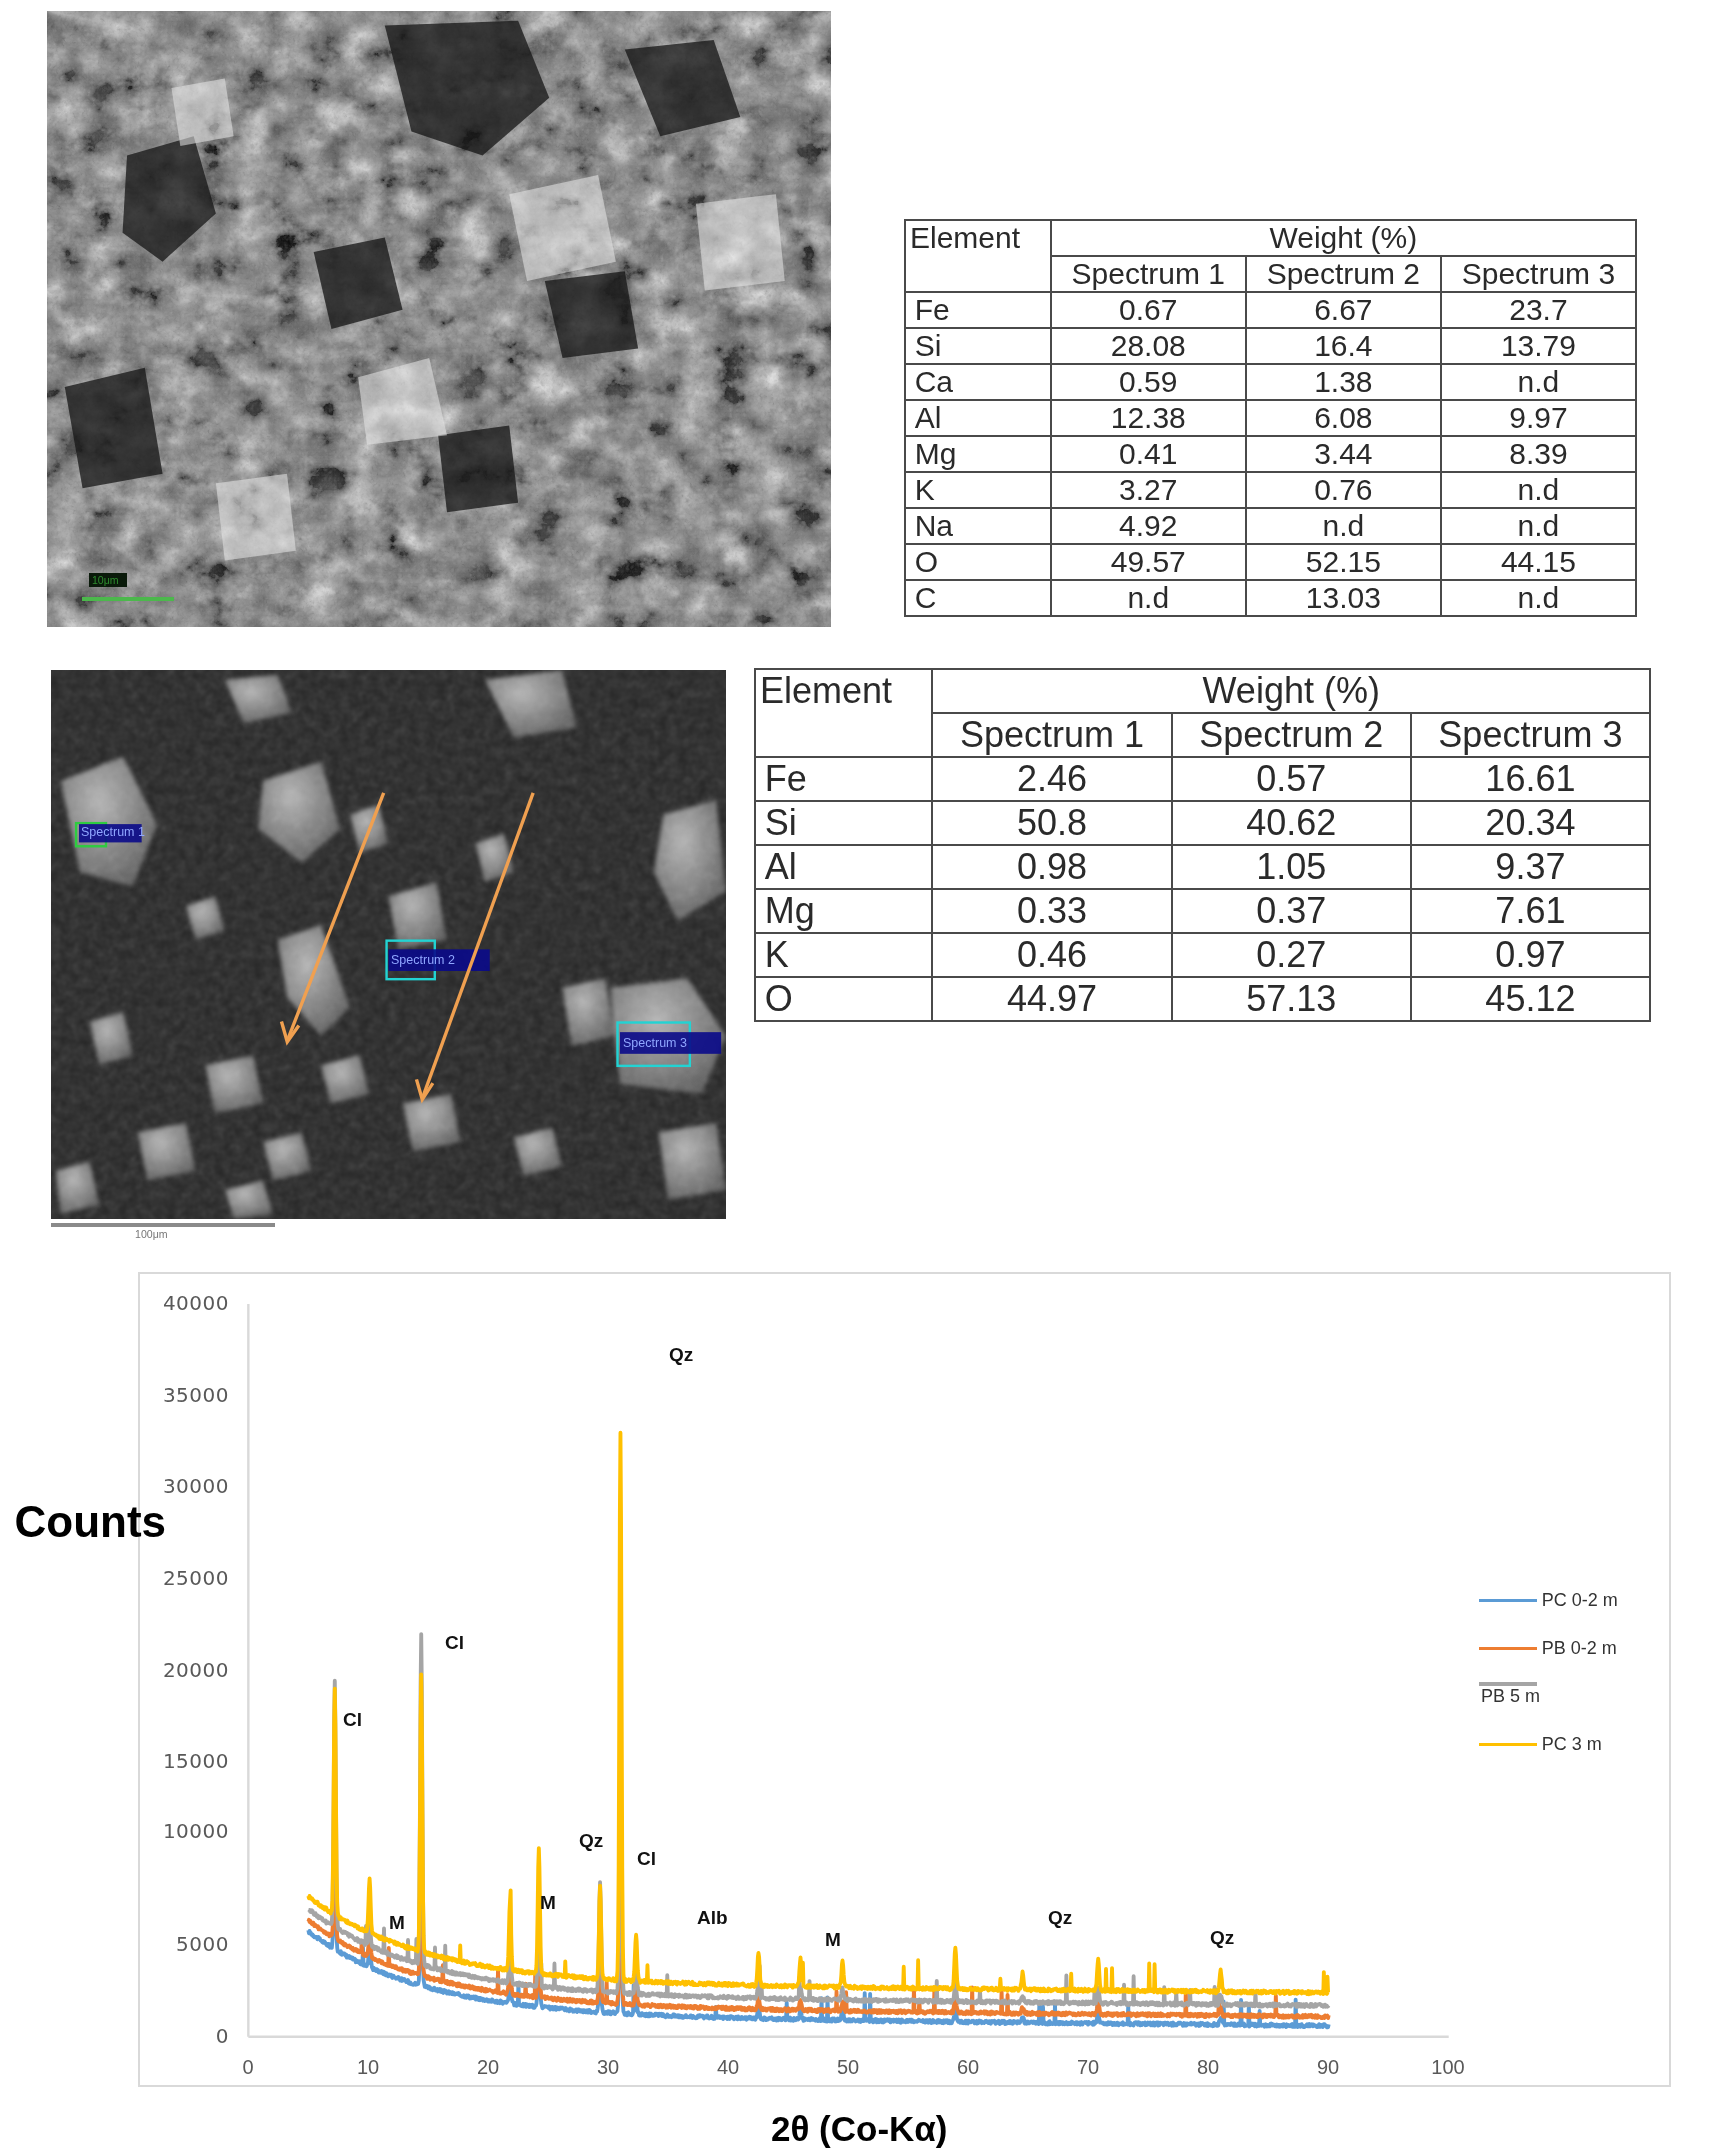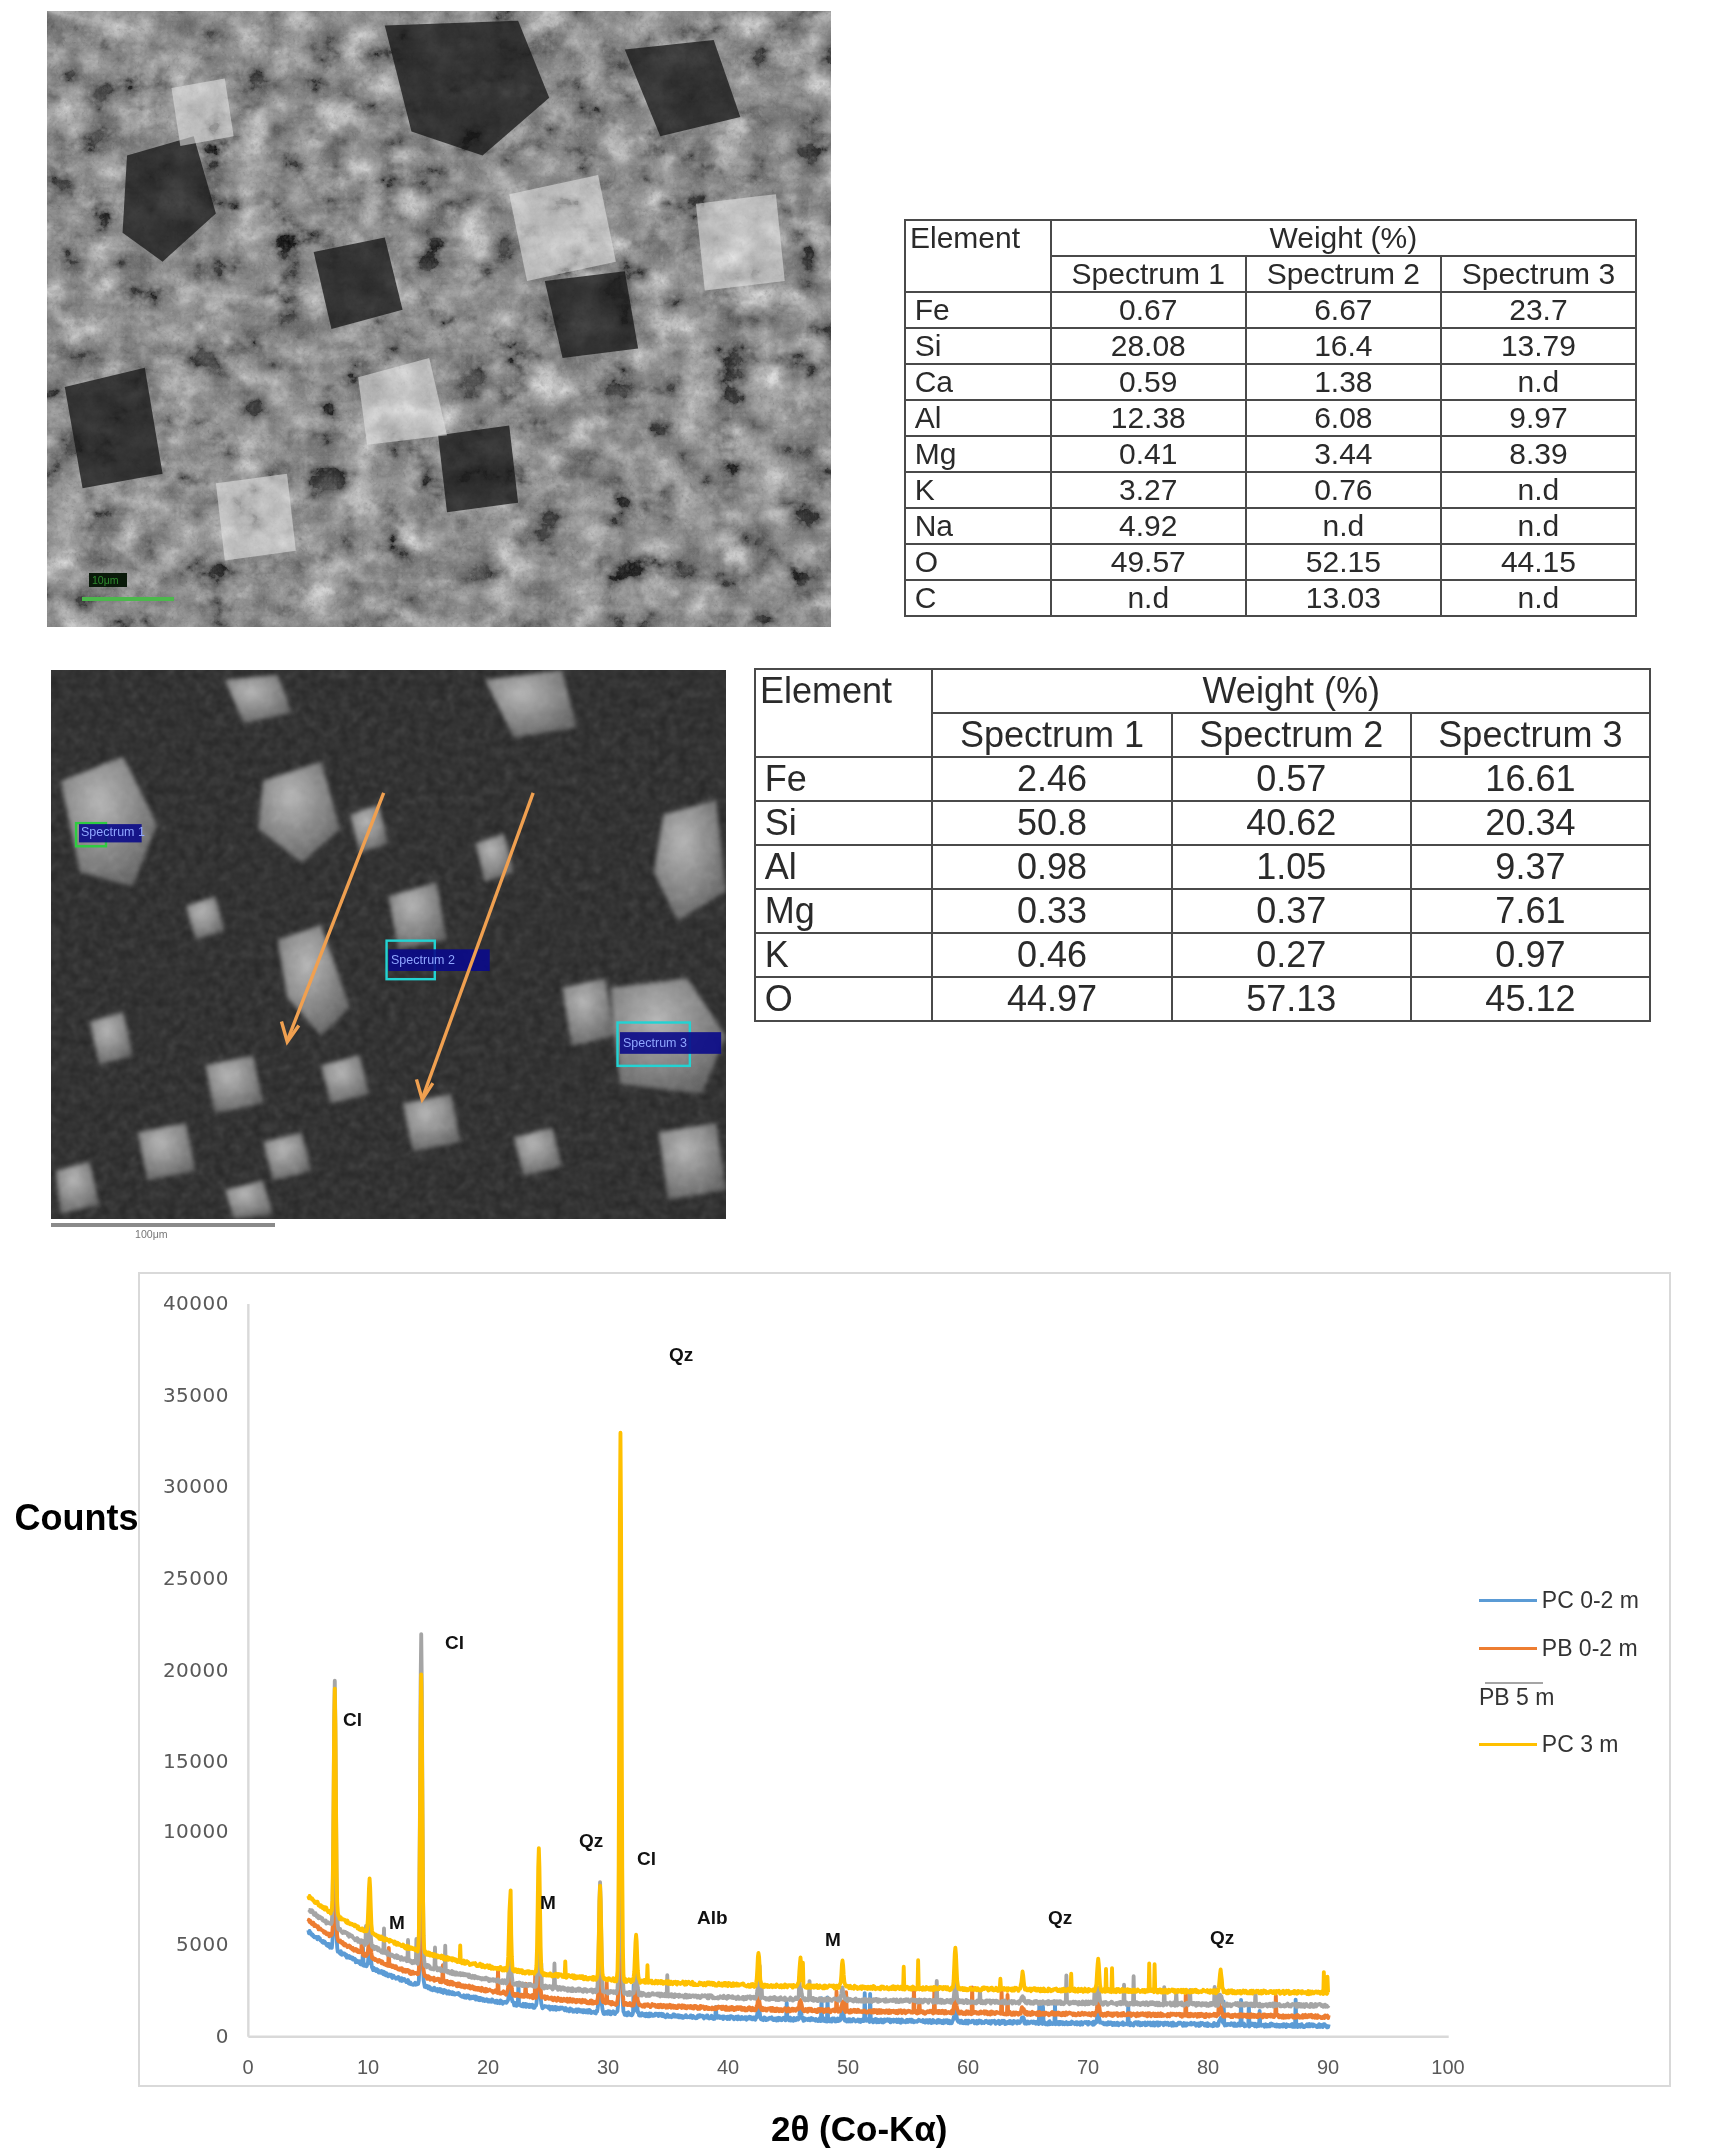--- a/index.html
+++ b/index.html
@@ -28,21 +28,21 @@
   #t2 td, #t2 th { height:42px; }
 
   
   #chart-box { left:138px; top:1272px; width:1533px; height:815px; border:2.4px solid #d9d9d9; background:#fff; box-sizing:border-box; }
   .ytick { position:absolute; font-size:20px; color:#595959; text-align:right; width:96px; font-family:"DejaVu Sans", sans-serif; letter-spacing:0.5px; }
   .xtick { position:absolute; font-size:20px; color:#595959; text-align:center; width:58px; font-family:"Liberation Sans", sans-serif; }
   .peak-label { position:absolute; font-size:19px; font-weight:bold; color:#111; font-family:"Liberation Sans", sans-serif; }
   .axis-title { position:absolute; font-weight:bold; color:#000; font-family:"Liberation Sans", sans-serif; }
   .legend-item { position:absolute; height:29px; display:flex; align-items:center; }
   .legend-swatch { width:58px; height:3.9px; margin-right:4.8px; }
-  .legend-text { font-size:23px; color:#333; font-family:"Liberation Sans", sans-serif; }
+  .legend-text { font-size:18px; color:#333; font-family:"Liberation Sans", sans-serif; }
 </style>
 </head>
 <body>
 
 <div id="sem1" class="abs">
   <svg viewBox="0 0 1764 1278" preserveAspectRatio="none">
     <defs>
       <filter id="grain1" x="0" y="0" width="100%" height="100%">
         <feTurbulence type="fractalNoise" baseFrequency="0.012 0.016" numOctaves="5" seed="7" result="n"></feTurbulence>
         <feColorMatrix type="saturate" values="0" in="n" result="g"></feColorMatrix>
@@ -266,21 +266,21 @@
   <tr>
     <td class="elem">O</td>
     <td class="val">44.97</td>
     <td class="val">57.13</td>
     <td class="val">45.12</td>
   </tr>
 </tbody>
   </table>
 
 <div id="chart-box" class="abs"></div>
-<div class="axis-title" style="left:14.5px; top:1497px; font-size:36px;">Counts</div>
+<div class="axis-title" style="left:14.5px; top:1497px; font-size:44px;">Counts</div>
 <div class="axis-title" style="left:771px; top:2109px; font-size:35px;">2θ (Co-Kα)</div>
 
 <div id="yticks">
     <div class="ytick" style="left: 133px; top: 2024px;">0</div>
     <div class="ytick" style="left: 133px; top: 1932px;">5000</div>
     <div class="ytick" style="left: 133px; top: 1819px;">10000</div>
     <div class="ytick" style="left: 133px; top: 1749px;">15000</div>
     <div class="ytick" style="left: 133px; top: 1658px;">20000</div>
     <div class="ytick" style="left: 133px; top: 1566px;">25000</div>
     <div class="ytick" style="left: 133px; top: 1474px;">30000</div>

